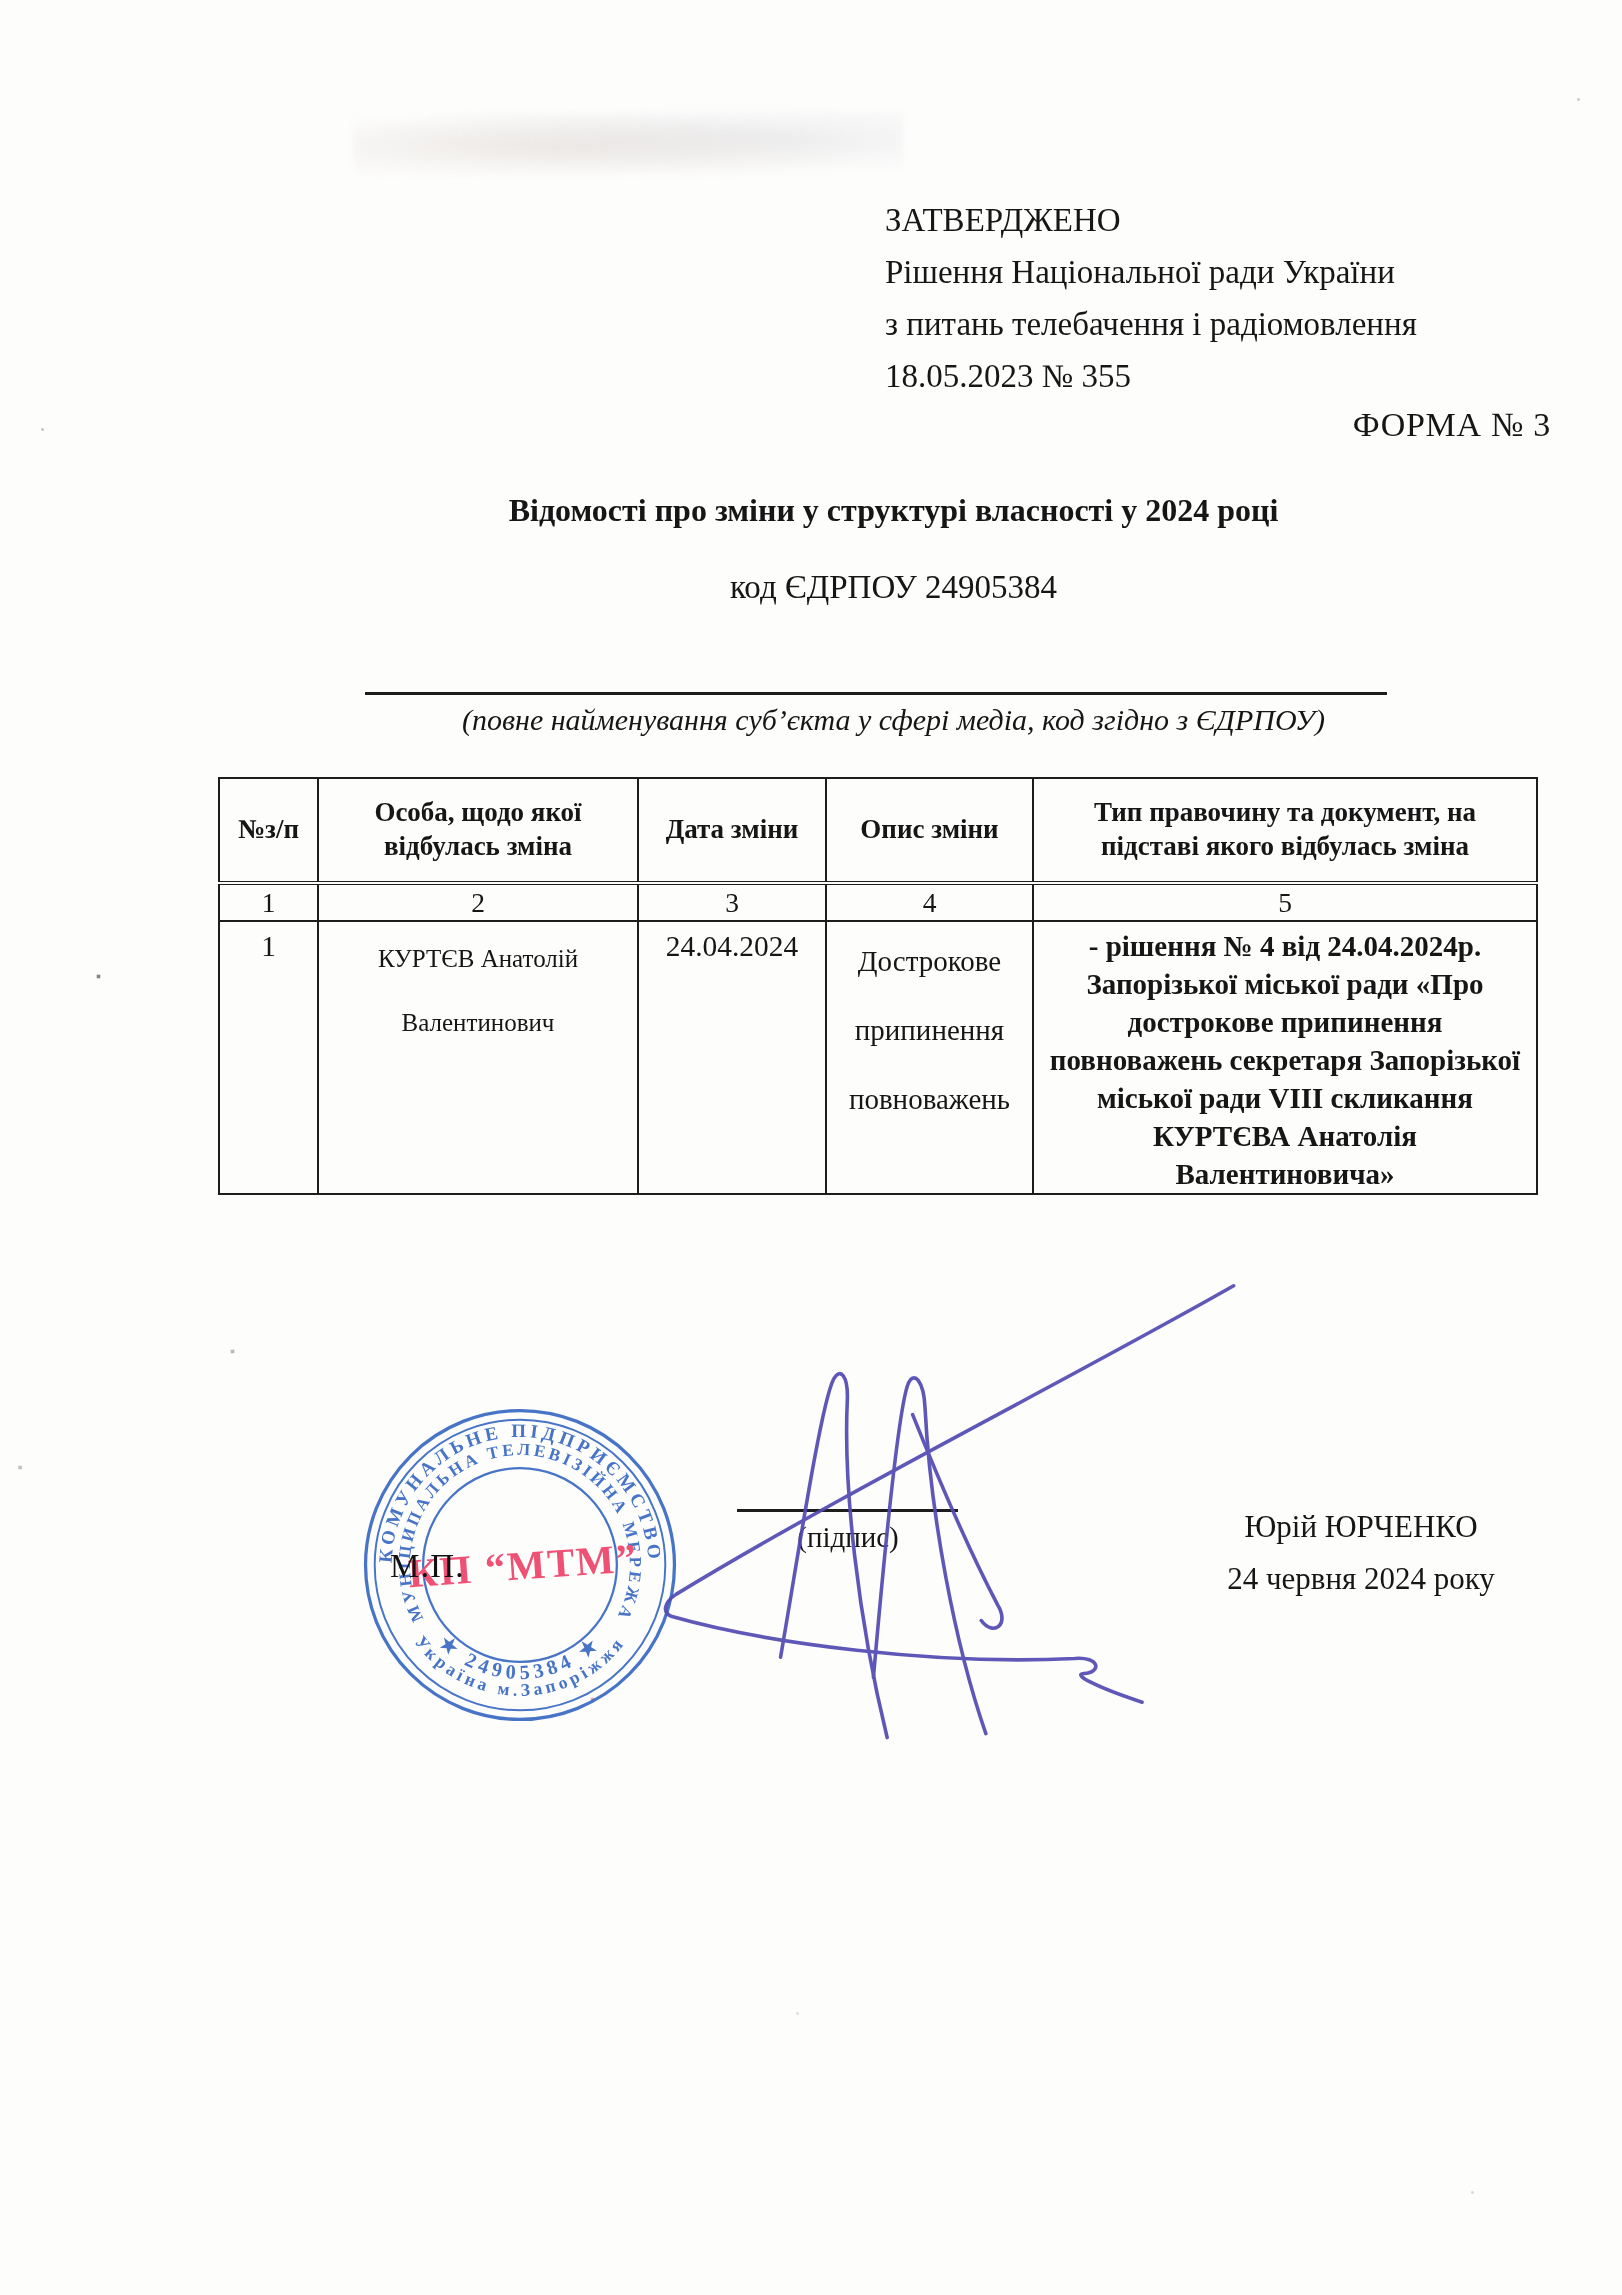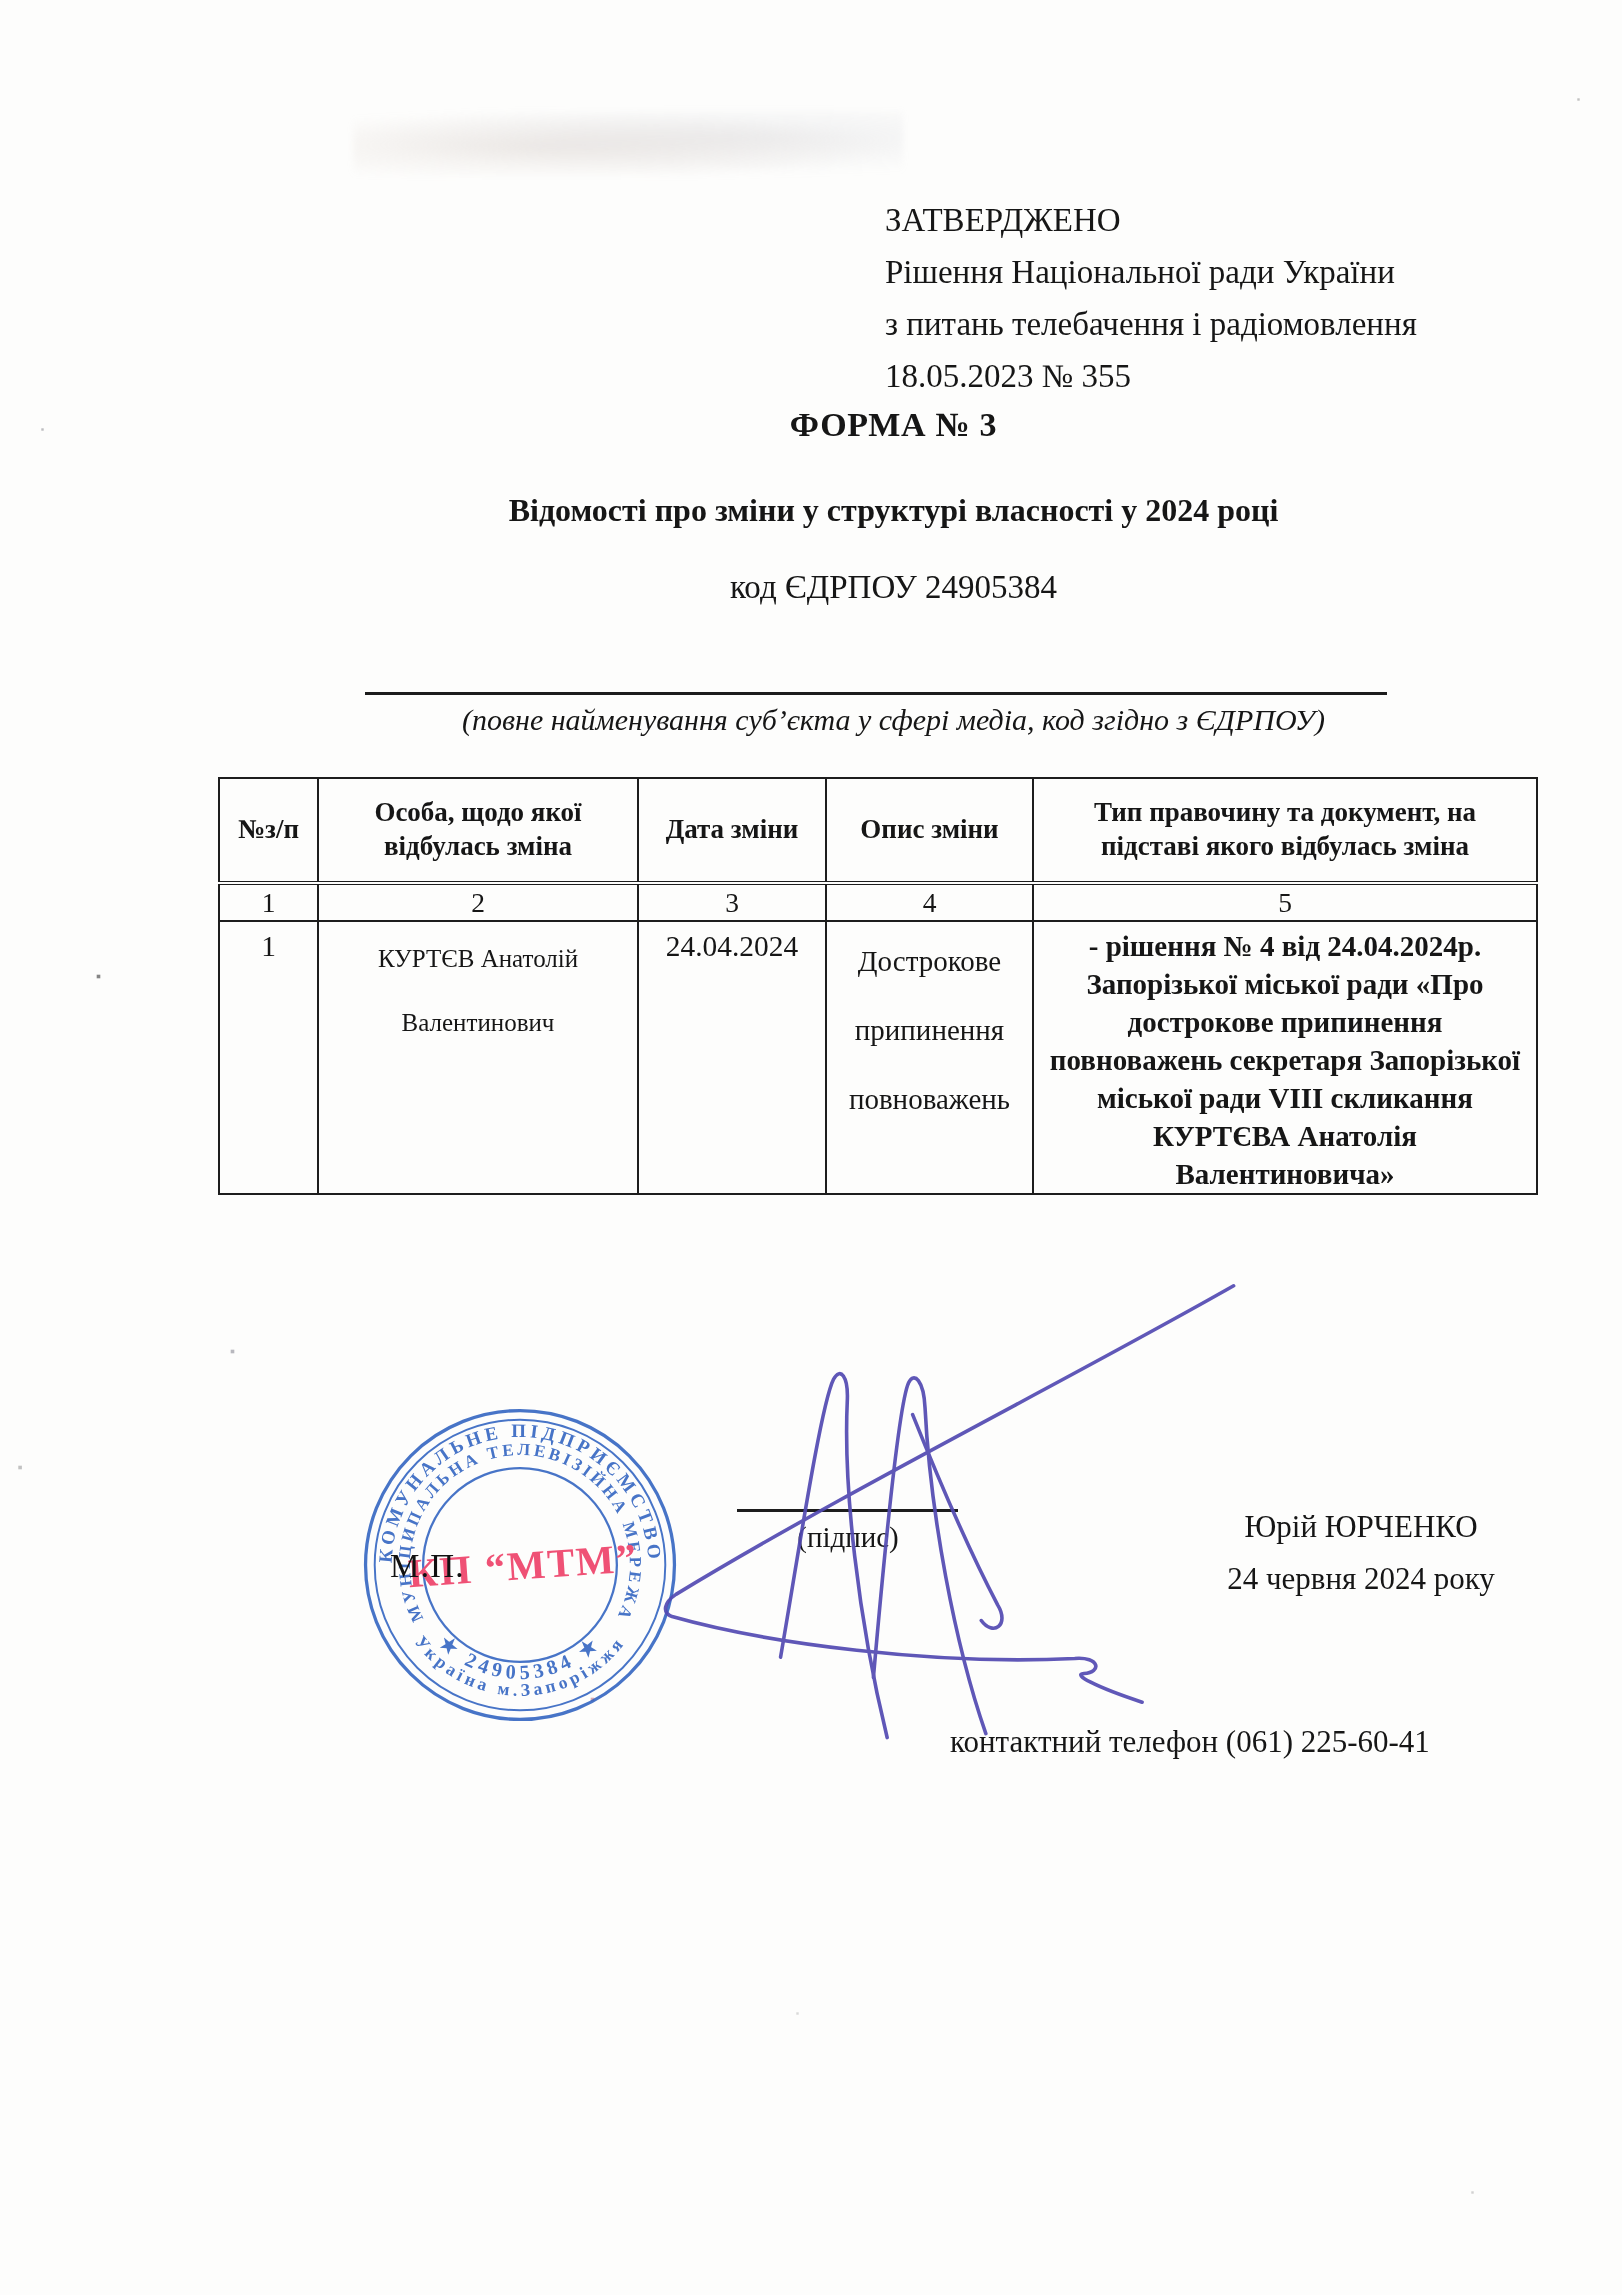--- a/index.html
+++ b/index.html
@@ -31,21 +31,21 @@
       1578px 99px 0 0.7px rgba(60,60,60,.30),
       1472px 2192px 0 0.7px rgba(80,80,80,.25),
       797px 2013px 0 0.7px rgba(90,90,90,.22),
       19.6px 1467px 0 1.3px rgba(60,60,60,.30);
   }
   .approved{
     position:absolute;left:885px;top:194px;width:674px;
     font-size:33px;line-height:52px;white-space:nowrap;
   }
   .center-band{position:absolute;left:236px;width:1315px;text-align:center;}
-  .form-title{top:406px;font-size:34px;font-weight:bold;letter-spacing:0.7px;}
+  .form-title{top:406px;font-size:34px;font-weight:normal;letter-spacing:0.7px;text-align:right;}
   .subtitle{top:492px;font-size:32px;font-weight:bold;}
   .company{top:563px;font-size:33px;line-height:48px;}
   .rule{position:absolute;left:365px;top:692px;width:1022px;height:3.3px;background:#1c1c1c;}
   .caption{top:703px;font-size:30px;font-style:italic;}
   table.grid{
     position:absolute;left:218px;top:777px;width:1318px;
     border-collapse:collapse;table-layout:fixed;
     border:2.6px solid #1d1d1d;
   }
   table.grid th,table.grid td{border:2px solid #1d1d1d;}
@@ -173,16 +173,15 @@
       <path d="M 494 212 C 542 332, 592 442, 624 503 C 643 534, 617 552, 599 527"></path>
     </g>
   </svg>
 
   <div class="sig-line"></div>
   <div class="podpis">(підпис)</div>
 
   <div class="signer-name">Юрій ЮРЧЕНКО</div>
   <div class="signer-date">24 червня 2024 року</div>
 
-  <div class="phone">контактний телефон (061) 225-60-41</div>
 
 </div>
 
 
 </body></html>

